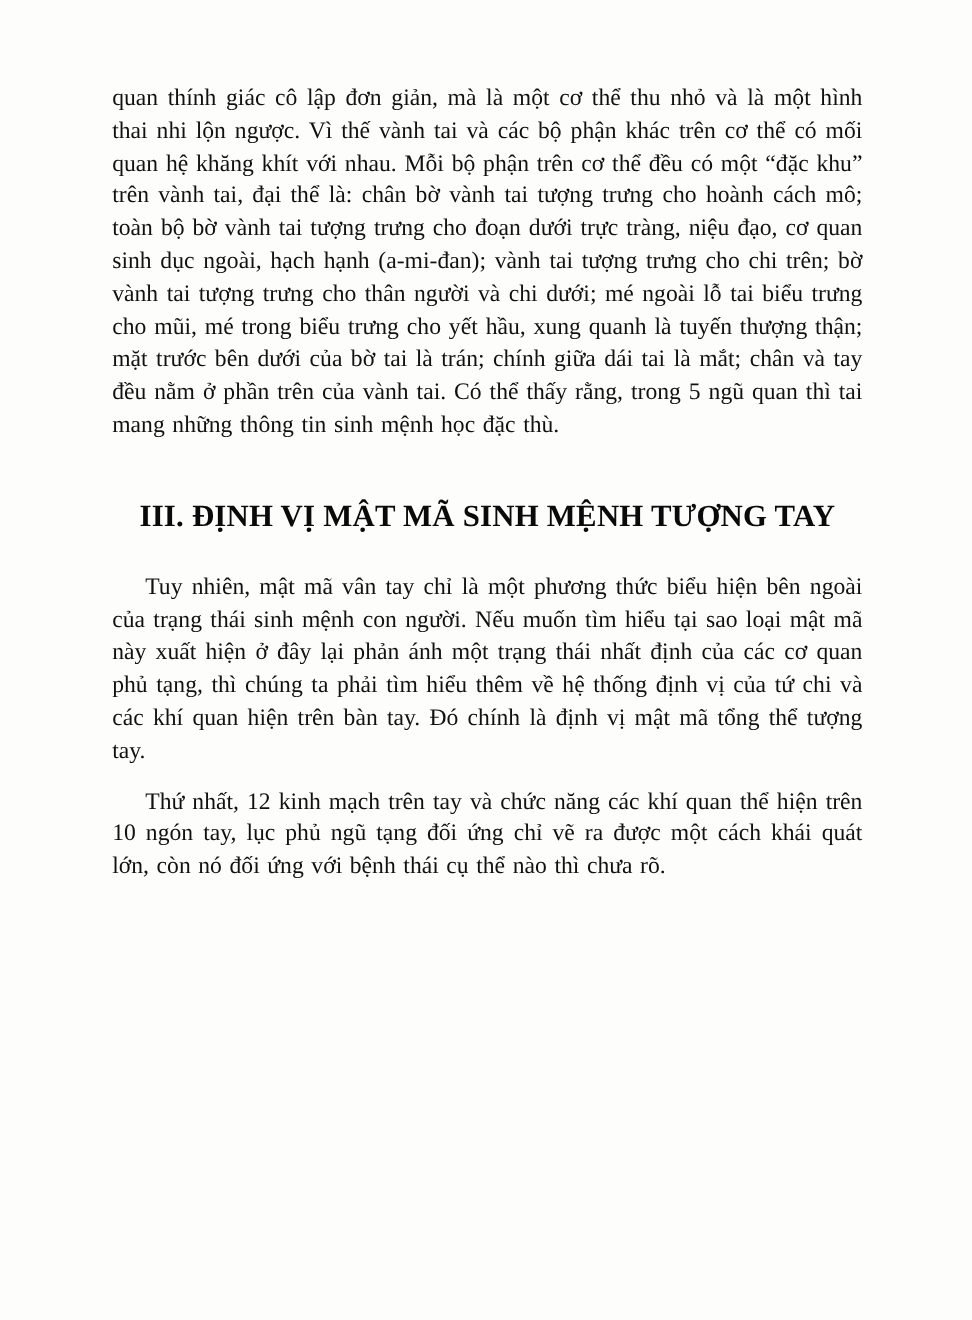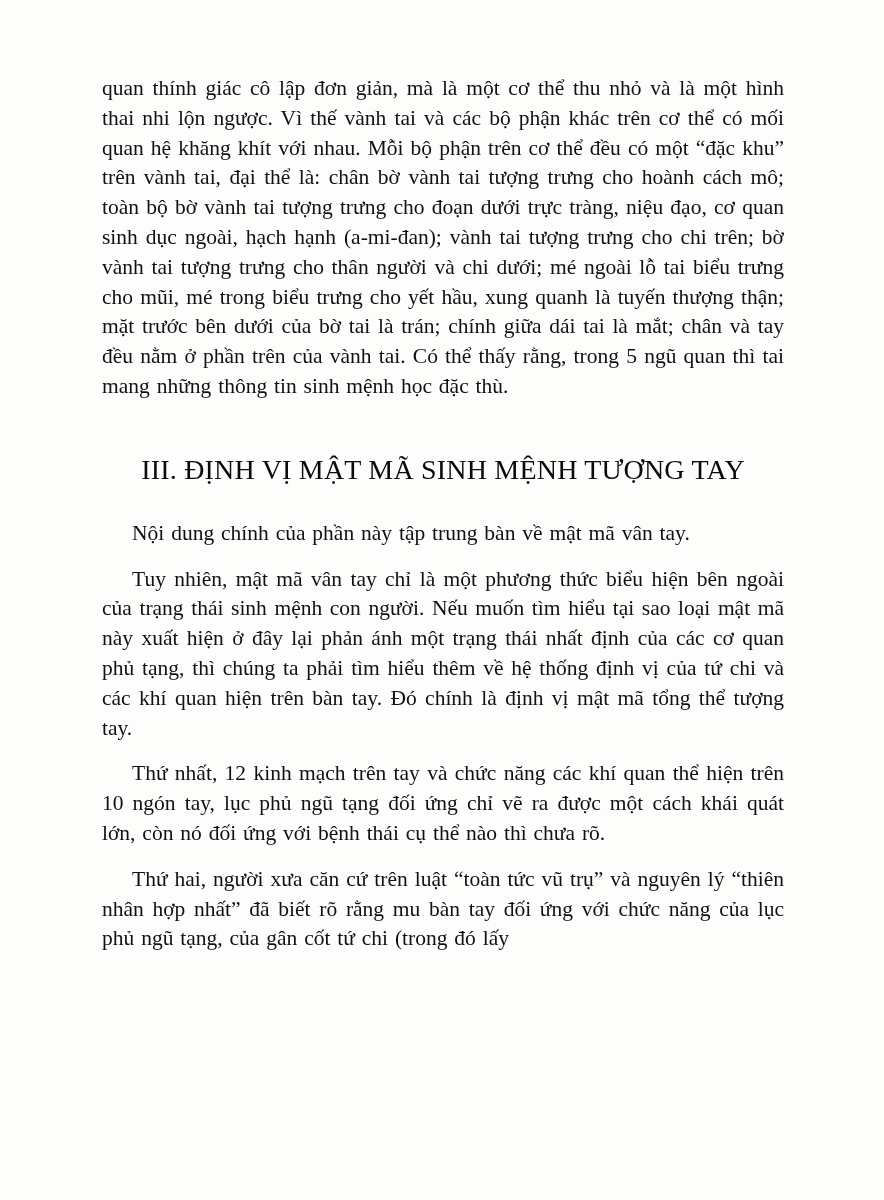--- a/index.html
+++ b/index.html
@@ -38,21 +38,21 @@
   .para.indent {
     text-indent: 30px;
   }
   .para.gap-sm { margin-top: 2px; }
   .para.gap-md { margin-top: 9px; }
   .para.gap-lg { margin-top: 10px; }
   .heading {
     margin: 48px 0 29px 0;
     font-size: 28px;
     line-height: 40px;
-    font-weight: 400;
+    font-weight: 700;
     text-align: center;
     letter-spacing: 0.2px;
     color: #0a0a0a;
     font-family: "Liberation Serif", "DejaVu Serif", serif;
   }
   .page-number {
     position: absolute;
     top: 1210px;
     right: 84px;
     font-family: "Liberation Sans", "DejaVu Sans", sans-serif;
@@ -66,26 +66,24 @@
 <body>
 
 <div class="page">
 
   <div class="text-block">
 
     <p class="para">quan thính giác cô lập đơn giản, mà là một cơ thể thu nhỏ và là một hình thai nhi lộn ngược. Vì thế vành tai và các bộ phận khác trên cơ thể có mối quan hệ khăng khít với nhau. Mỗi bộ phận trên cơ thể đều có một “đặc khu” trên vành tai, đại thể là: chân bờ vành tai tượng trưng cho hoành cách mô; toàn bộ bờ vành tai tượng trưng cho đoạn dưới trực tràng, niệu đạo, cơ quan sinh dục ngoài, hạch hạnh (a-mi-đan); vành tai tượng trưng cho chi trên; bờ vành tai tượng trưng cho thân người và chi dưới; mé ngoài lỗ tai biểu trưng cho mũi, mé trong biểu trưng cho yết hầu, xung quanh là tuyến thượng thận; mặt trước bên dưới của bờ tai là trán; chính giữa dái tai là mắt; chân và tay đều nằm ở phần trên của vành tai. Có thể thấy rằng, trong 5 ngũ quan thì tai mang những thông tin sinh mệnh học đặc thù.</p>
 
     <h2 class="heading">III. ĐỊNH VỊ MẬT MÃ SINH MỆNH TƯỢNG TAY</h2>
 
-    <p class="para indent">Nội dung chính của phần này tập trung bàn về mật mã vân tay.</p>
 
     <p class="para indent gap-sm">Tuy nhiên, mật mã vân tay chỉ là một phương thức biểu hiện bên ngoài của trạng thái sinh mệnh con người. Nếu muốn tìm hiểu tại sao loại mật mã này xuất hiện ở đây lại phản ánh một trạng thái nhất định của các cơ quan phủ tạng, thì chúng ta phải tìm hiểu thêm về hệ thống định vị của tứ chi và các khí quan hiện trên bàn tay. Đó chính là định vị mật mã tổng thể tượng tay.</p>
 
 
     <p class="para indent gap-md">Thứ nhất, 12 kinh mạch trên tay và chức năng các khí quan thể hiện trên 10 ngón tay, lục phủ ngũ tạng đối ứng chỉ vẽ ra được một cách khái quát lớn, còn nó đối ứng với bệnh thái cụ thể nào thì chưa rõ.</p>
 
-    <p class="para indent gap-md">Thứ hai, người xưa căn cứ trên luật “toàn tức vũ trụ” và nguyên lý “thiên nhân hợp nhất” đã biết rõ rằng mu bàn tay đối ứng với chức năng của lục phủ ngũ tạng, của gân cốt tứ chi (trong đó lấy</p>
 
   </div>
 
   <div class="page-number">175</div>
 
 </div>
 
 </body></html>

